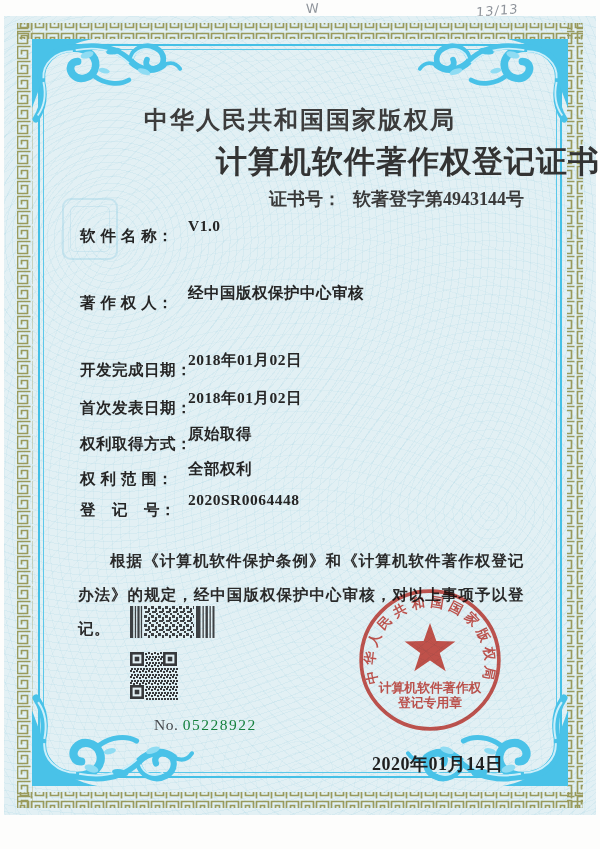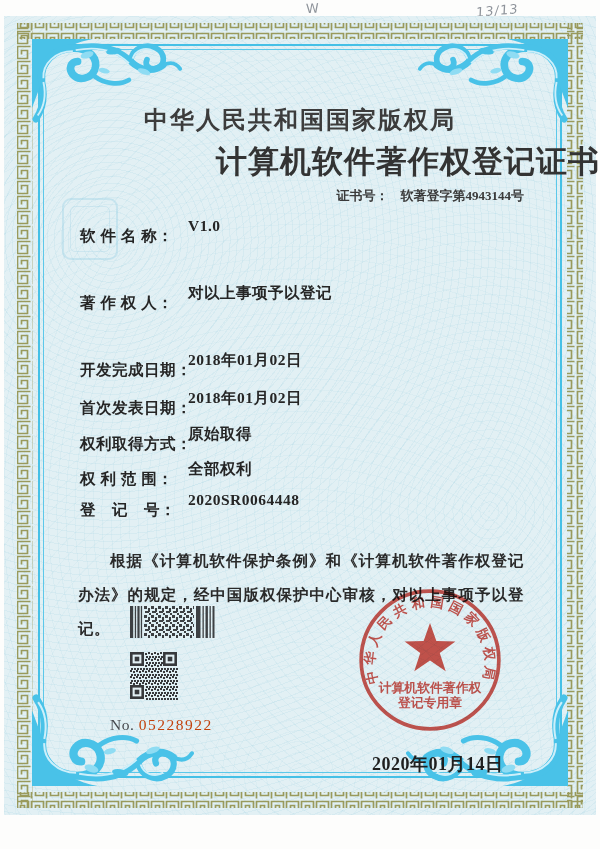--- a/index.html
+++ b/index.html
@@ -29,40 +29,40 @@
   .orn.bl { left:32px;  top:694px; width:164px; height:92px; transform:scaleY(-1); }
   .orn.br { left:404px; top:694px; width:164px; height:92px; transform:scale(-1,-1); }
 
   .wm-square { position:absolute; left:62px; top:198px; width:56px; height:62px; border:2px solid rgba(165,212,230,.45); border-radius:9px; }
   .wm-square::after { content:""; position:absolute; inset:6px; border:1px solid rgba(165,212,230,.35); border-radius:5px; }
 
   .authority { position:absolute; left:0; top:104px; width:600px; text-align:center;
     font-size:24px; font-weight:700; letter-spacing:2px; color:#3c3c3c; }
   .cert-title { position:absolute; left:0; top:141px; width:600px; text-align:right;
     font-size:31px; font-weight:700; letter-spacing:1px; color:#333; }
-  .cert-no { position:absolute; right:76px; top:187px; font-size:13px; font-weight:700; color:#3a3a3a; }
+  .cert-no { position:absolute; right:76px; top:187px; font-size:18px; font-weight:700; color:#3a3a3a; }
   .cert-no .gap { display:inline-block; width:12px; }
 
   .row { position:absolute; left:80px; width:460px; color:#252525; font-weight:700; font-size:15.5px; }
   .row .lbl { position:absolute; left:0; top:11px; white-space:pre; letter-spacing:.5px; }
   .row .val { position:absolute; left:108px; top:0; width:350px; line-height:21px; letter-spacing:.5px; }
   .row .val2 { display:block;font-family:Liberation Serif, serif; }
   #row0 { top:215px; } #row1 { top:282px; } #row2 { top:349px; }
   #row3 { top:387px; } #row4 { top:423px; } #row5 { top:458px; } #row6 { top:489px; }
 
   .statement { position:absolute; left:78px; top:524px; width:446px;
     font-size:15.5px; font-weight:700; color:#2a2a2a; line-height:34px;
     text-indent:32px; text-align:justify; letter-spacing:.5px;margin-top:20px; }
 
   .barcode { position:absolute; left:130px; top:606px; width:86px; height:32px; }
   .qrcode  { position:absolute; left:130px; top:652px; width:48px; height:48px; }
 
   .no-line { position:absolute; left:110px; top:716px; font-size:15.5px; letter-spacing:.5px; }
-  .no-line .no-lbl { color:#45484d; }
-  .no-line .no-val { color:#c2410c; letter-spacing:1.5px; }
+  .no-line .no-lbl { color:#45484d;margin-left:44px; }
+  .no-line .no-val { color:#15803d; letter-spacing:1.5px; }
 
   .seal { position:absolute; left:355px; top:585px; width:150px; height:150px; opacity:.93; mix-blend-mode:multiply; }
   .date { position:absolute; left:372px; top:752px; font-size:18px; font-weight:700; color:#1f1f1f; letter-spacing:.5px; }
 </style>
 </head>
 <body>
 
 <svg width="0" height="0" style="position:absolute" aria-hidden="true">
   <defs>
     <pattern id="meH" width="15" height="16" patternUnits="userSpaceOnUse">
@@ -145,21 +145,21 @@
 <div class="cert-no">
   <span>证书号：</span><span class="gap"></span><span>软著登字第4943144号</span>
 </div>
 
 <div class="row" id="row0">
   <span class="lbl">软 件 名 称：</span>
   <span class="val"><span class="val2">V1.0</span></span>
 </div>
 <div class="row" id="row1">
   <span class="lbl">著 作 权 人：</span>
-  <span class="val">对以上事项予以登记</span>
+  <span class="val">经中国版权保护中心审核</span>
 </div>
 <div class="row" id="row2">
   <span class="lbl">开发完成日期：</span>
   <span class="val">2018年01月02日</span>
 </div>
 <div class="row" id="row3">
   <span class="lbl">首次发表日期：</span>
   <span class="val">2018年01月02日</span>
 </div>
 <div class="row" id="row4">

